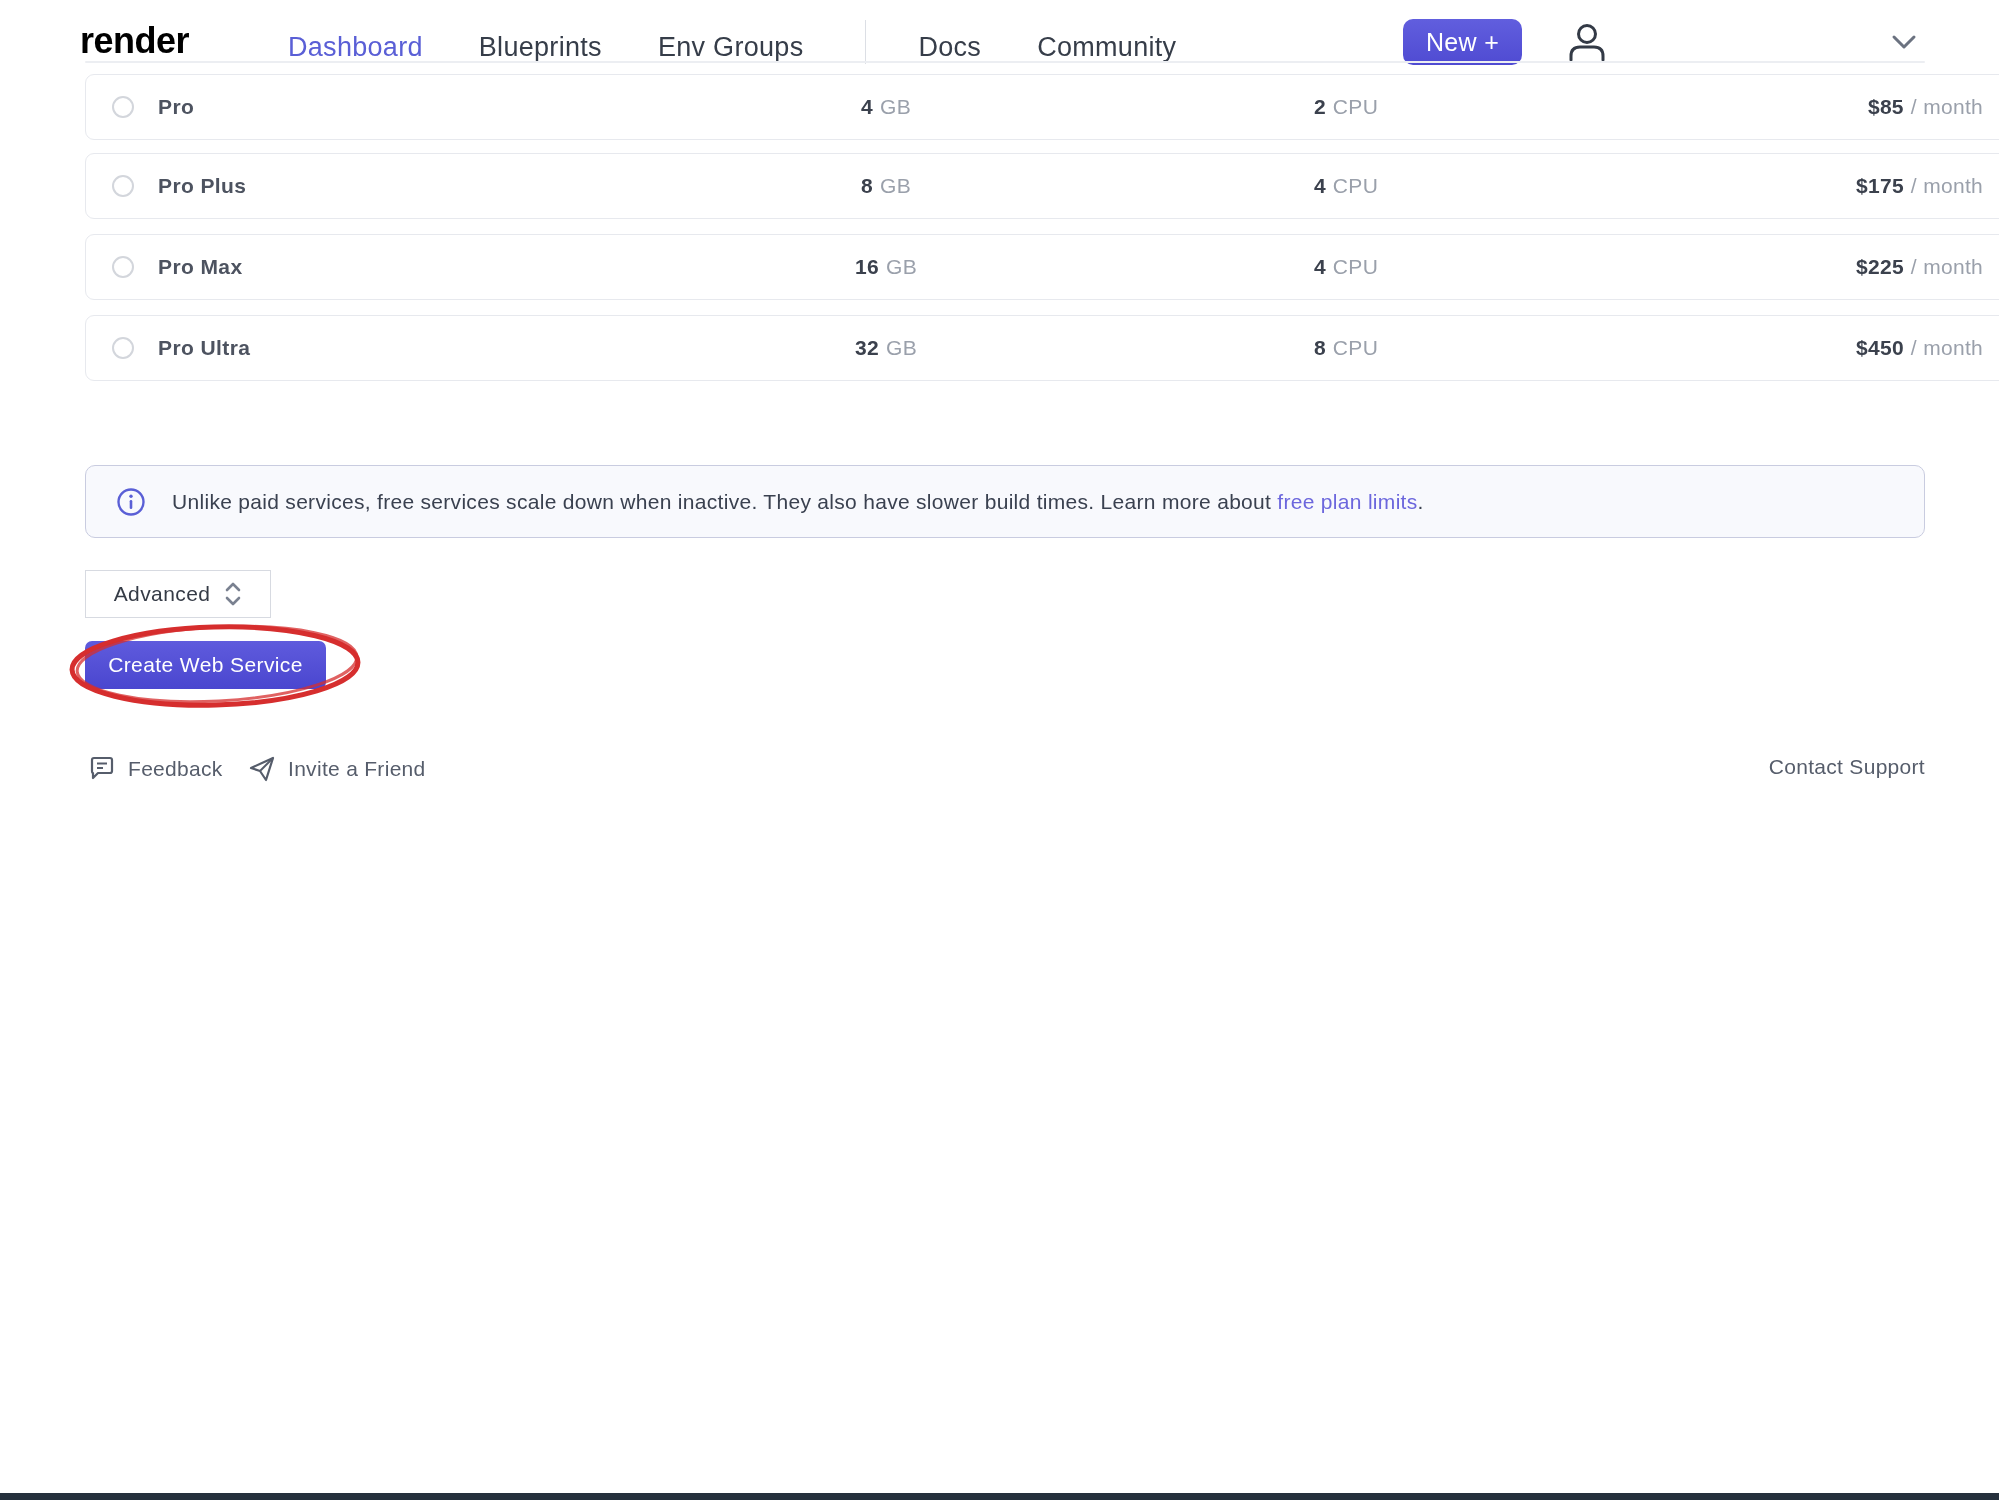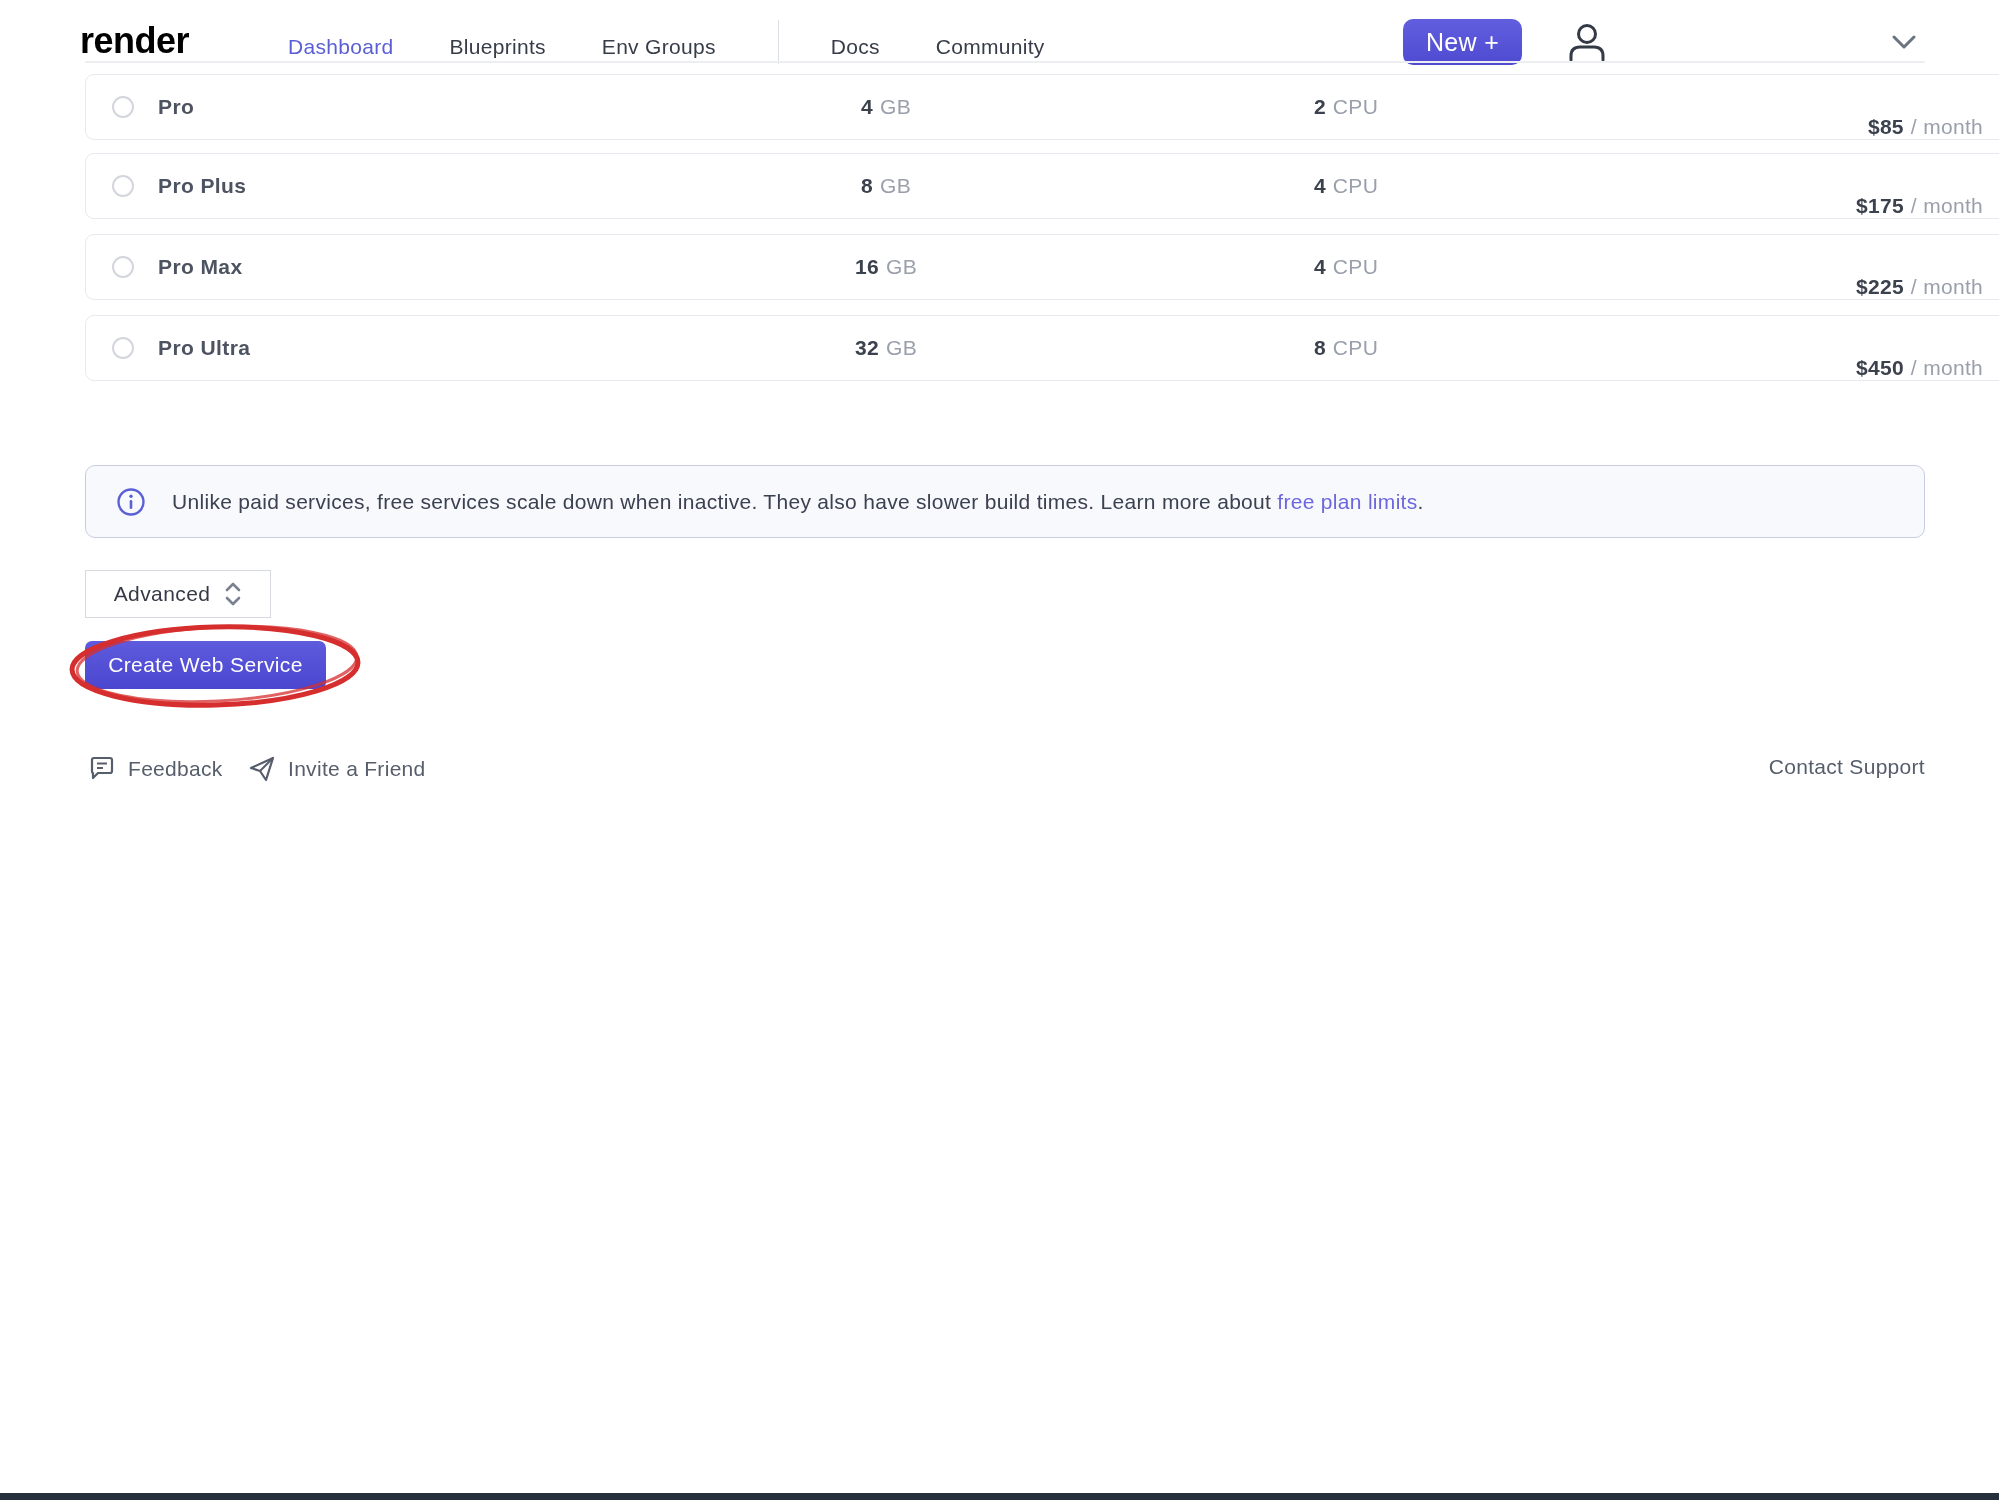--- a/index.html
+++ b/index.html
@@ -4,40 +4,40 @@
 <style>
   * { margin:0; padding:0; box-sizing:border-box; }
   html,body { background:#ffffff; }
   body { font-family:"Liberation Sans","DejaVu Sans",sans-serif; }
   .page { position:relative; width:1999px; height:1500px; background:#ffffff; overflow:hidden; }
 
   
   .topnav { position:absolute; left:0; top:0; width:100%; height:86px; background:#ffffff; }
   .logo { position:absolute; left:80px; top:20px; font-size:36px; font-weight:700; color:#000000; letter-spacing:-0.5px; cursor:pointer; }
   .nav-links { position:absolute; left:288px; top:30px; display:flex; align-items:center; }
-  .nav-link { font-size:21px; color:#363d49; font-weight:500; letter-spacing:0.3px; margin-right:56px; cursor:pointer; white-space:nowrap; }
+  .nav-link { font-size:27px; color:#363d49; font-weight:500; letter-spacing:0.3px; margin-right:56px; cursor:pointer; white-space:nowrap; }
   .nav-link.active { color:#5a5fd6; }
   .nav-divider { width:1px; height:44px; background:#dcdfe5; margin:-10px 52px 0 6px; }
   .active-underline { position:absolute; left:277px; top:79px; width:127px; height:4px; background:#5b58d6; border-radius:2px; }
   .new-btn { position:absolute; left:1403px; top:19px; width:119px; height:46px; border-radius:10px;
              background:linear-gradient(#615ede,#4f4bd2); color:#ffffff; font-size:25px; font-weight:500;
              display:flex; align-items:center; justify-content:center; gap:10px; cursor:pointer; letter-spacing:0.3px; }
   .user-icon { position:absolute; left:1562px; top:18px; cursor:pointer; }
   .nav-chevron { position:absolute; left:1890px; top:32px; cursor:pointer; }
 
   
   .prev-row-edge { position:absolute; left:85px; top:61px; width:1840px; height:2px; background:#eceef2; border-radius:2px; }
   .plan-card { position:absolute; left:85px; width:1924px; height:66px; background:#ffffff;
                border:1.5px solid #e7e9ee; border-radius:9px; cursor:pointer; }
   .plan-card .cell-name { position:absolute; left:26px; top:0; height:100%; display:flex; align-items:center; gap:24px; }
   .radio { width:22px; height:22px; border:2px solid #d3d6dc; border-radius:50%; background:#fff; }
   .plan-name { font-size:21px; font-weight:600; color:#4d5360; letter-spacing:0.4px; }
   .cell-ram  { position:absolute; left:690px;  width:220px; top:0; height:100%; display:flex; align-items:center; justify-content:center; gap:7px; }
   .cell-cpu  { position:absolute; left:1150px; width:220px; top:0; height:100%; display:flex; align-items:center; justify-content:center; gap:7px; }
-  .cell-price{ position:absolute; right:25px; top:0; height:100%; display:flex; align-items:flex-end; gap:7px; }
+  .cell-price{ position:absolute; right:25px; top:0; height:100%; display:flex; align-items:center; gap:7px; }
   .val  { font-size:21px; font-weight:600; color:#3b414d; letter-spacing:0.3px; }
   .unit { font-size:21px; font-weight:500; color:#9aa0ab; letter-spacing:0.3px; }
 
   
   .custom-line { position:absolute; left:0; top:417px; width:100%; text-align:center;
                  font-size:21px; font-weight:600; color:#3c4250; letter-spacing:0.3px; }
   .custom-line .plink { color:#6c67dd; cursor:pointer; }
 
   
   .banner { position:absolute; left:85px; top:465px; width:1840px; height:73px; background:#f8f9fd;

